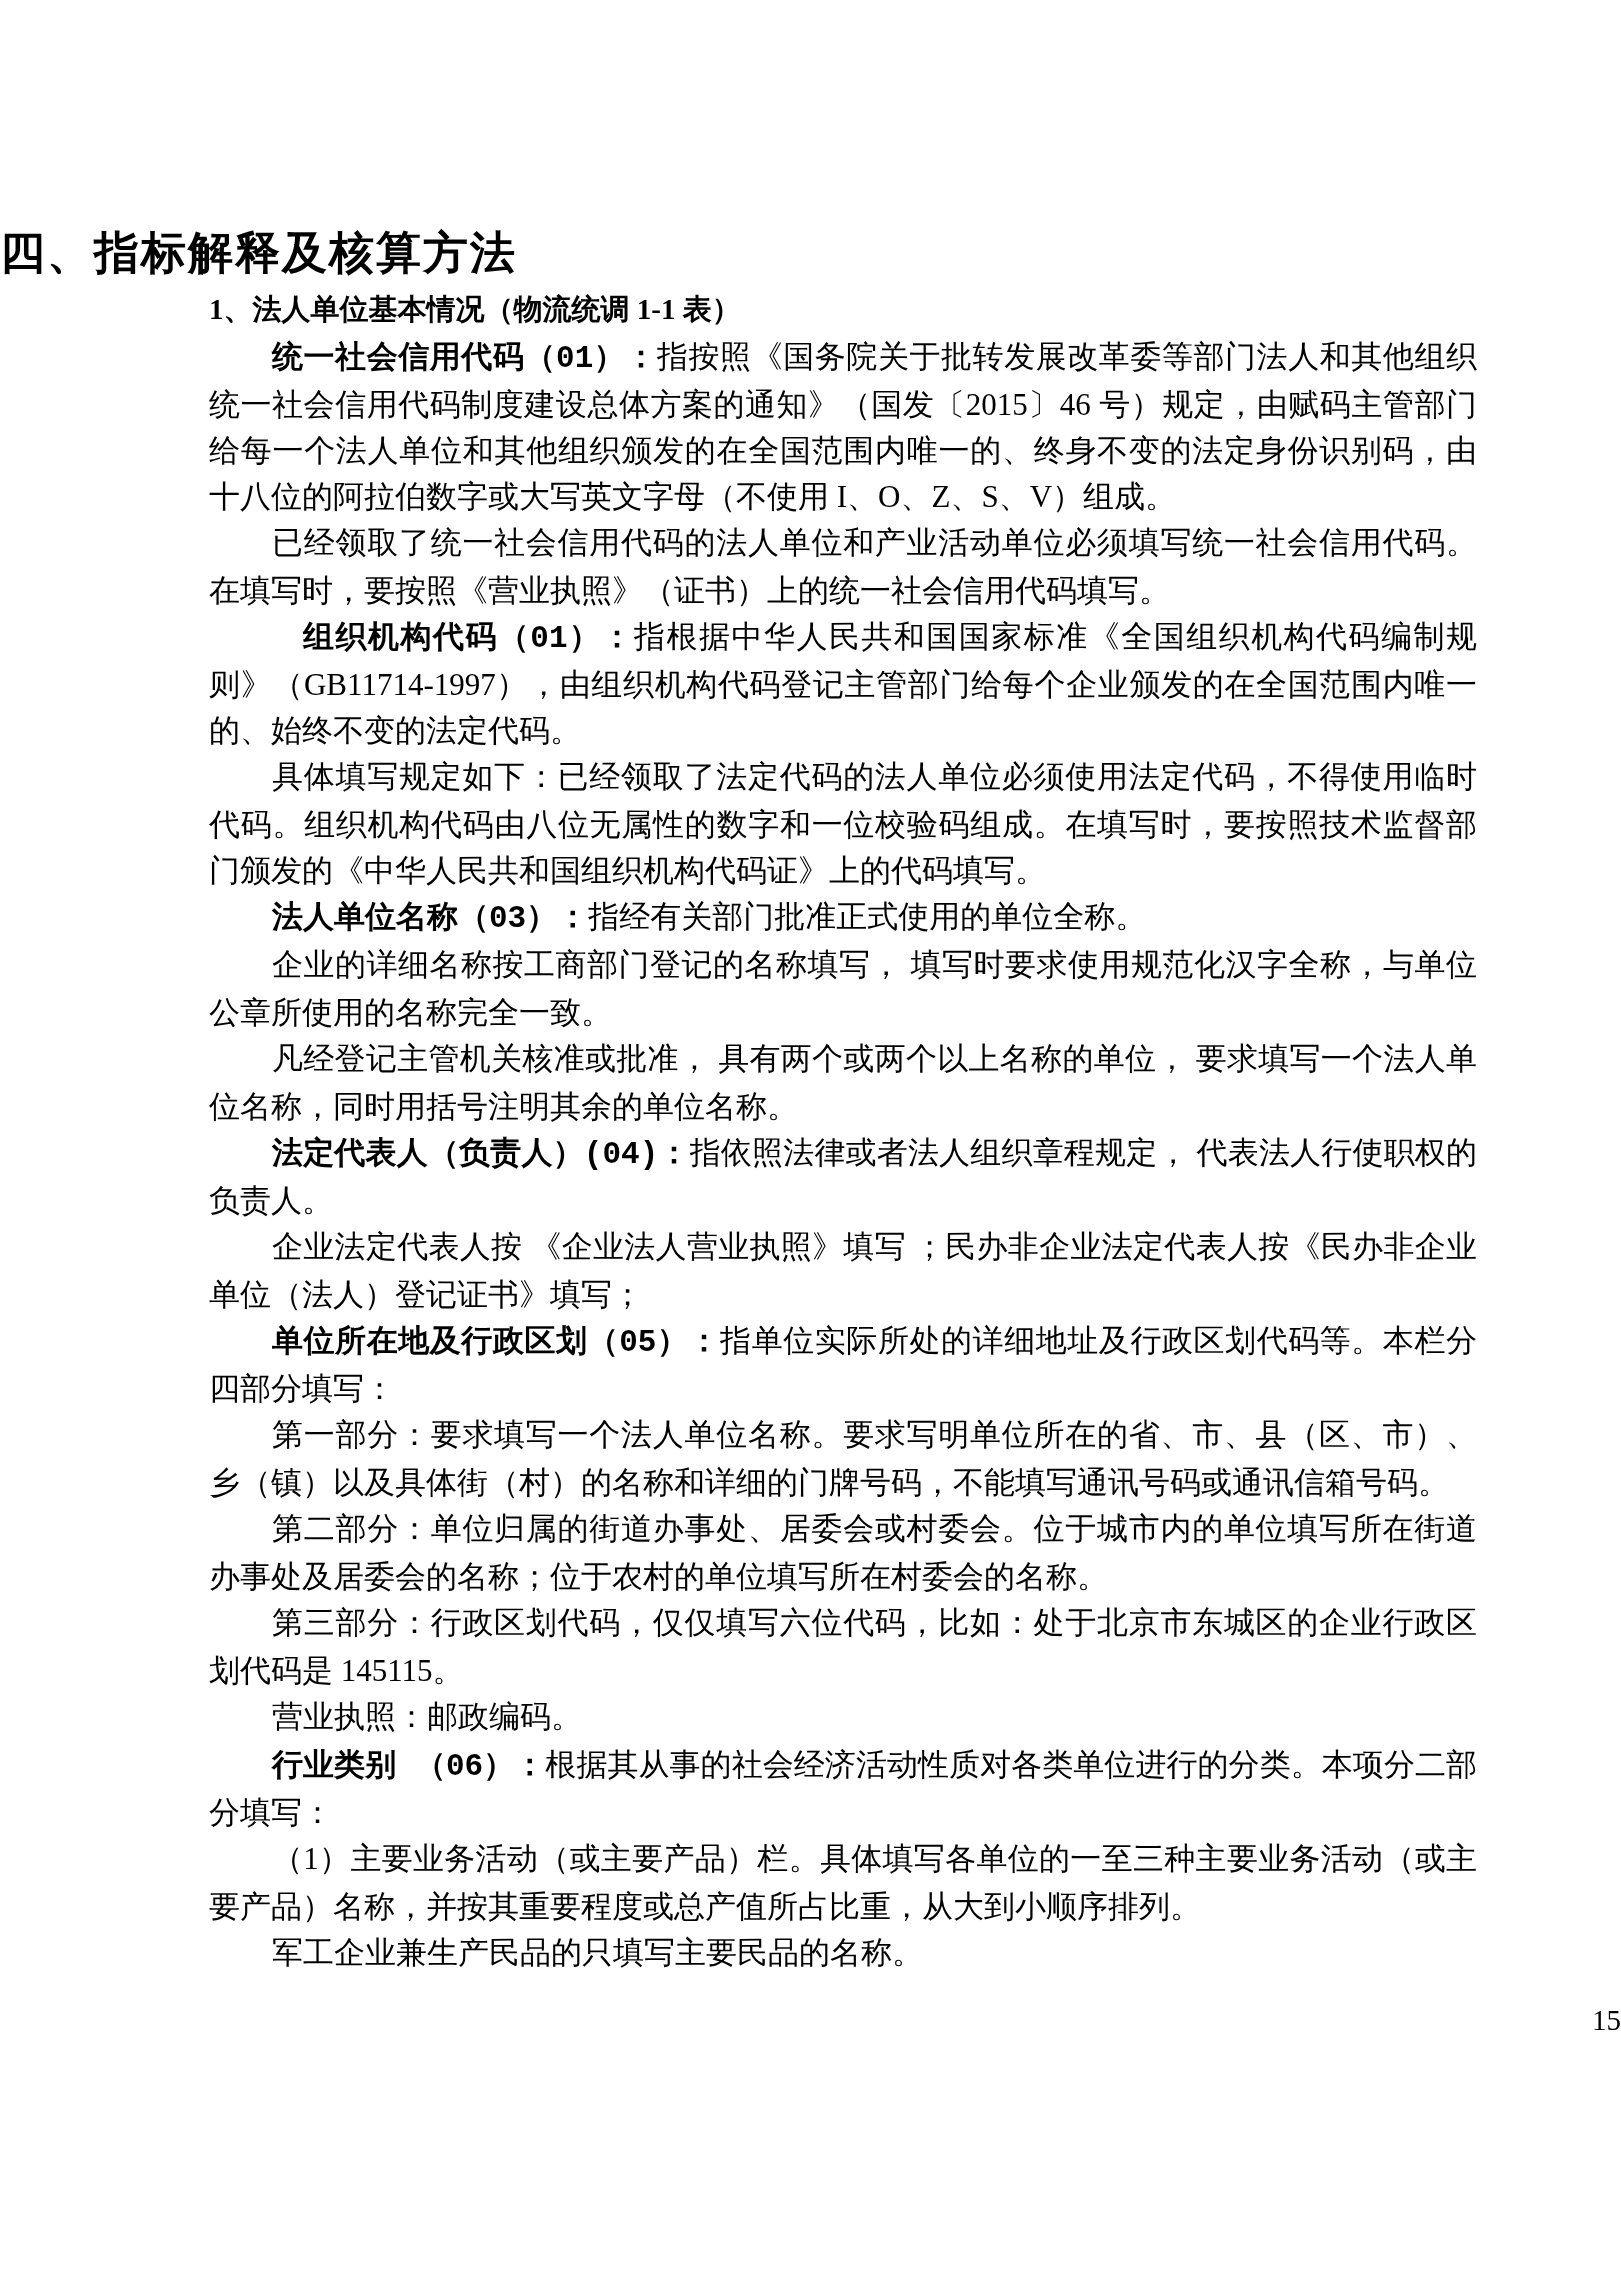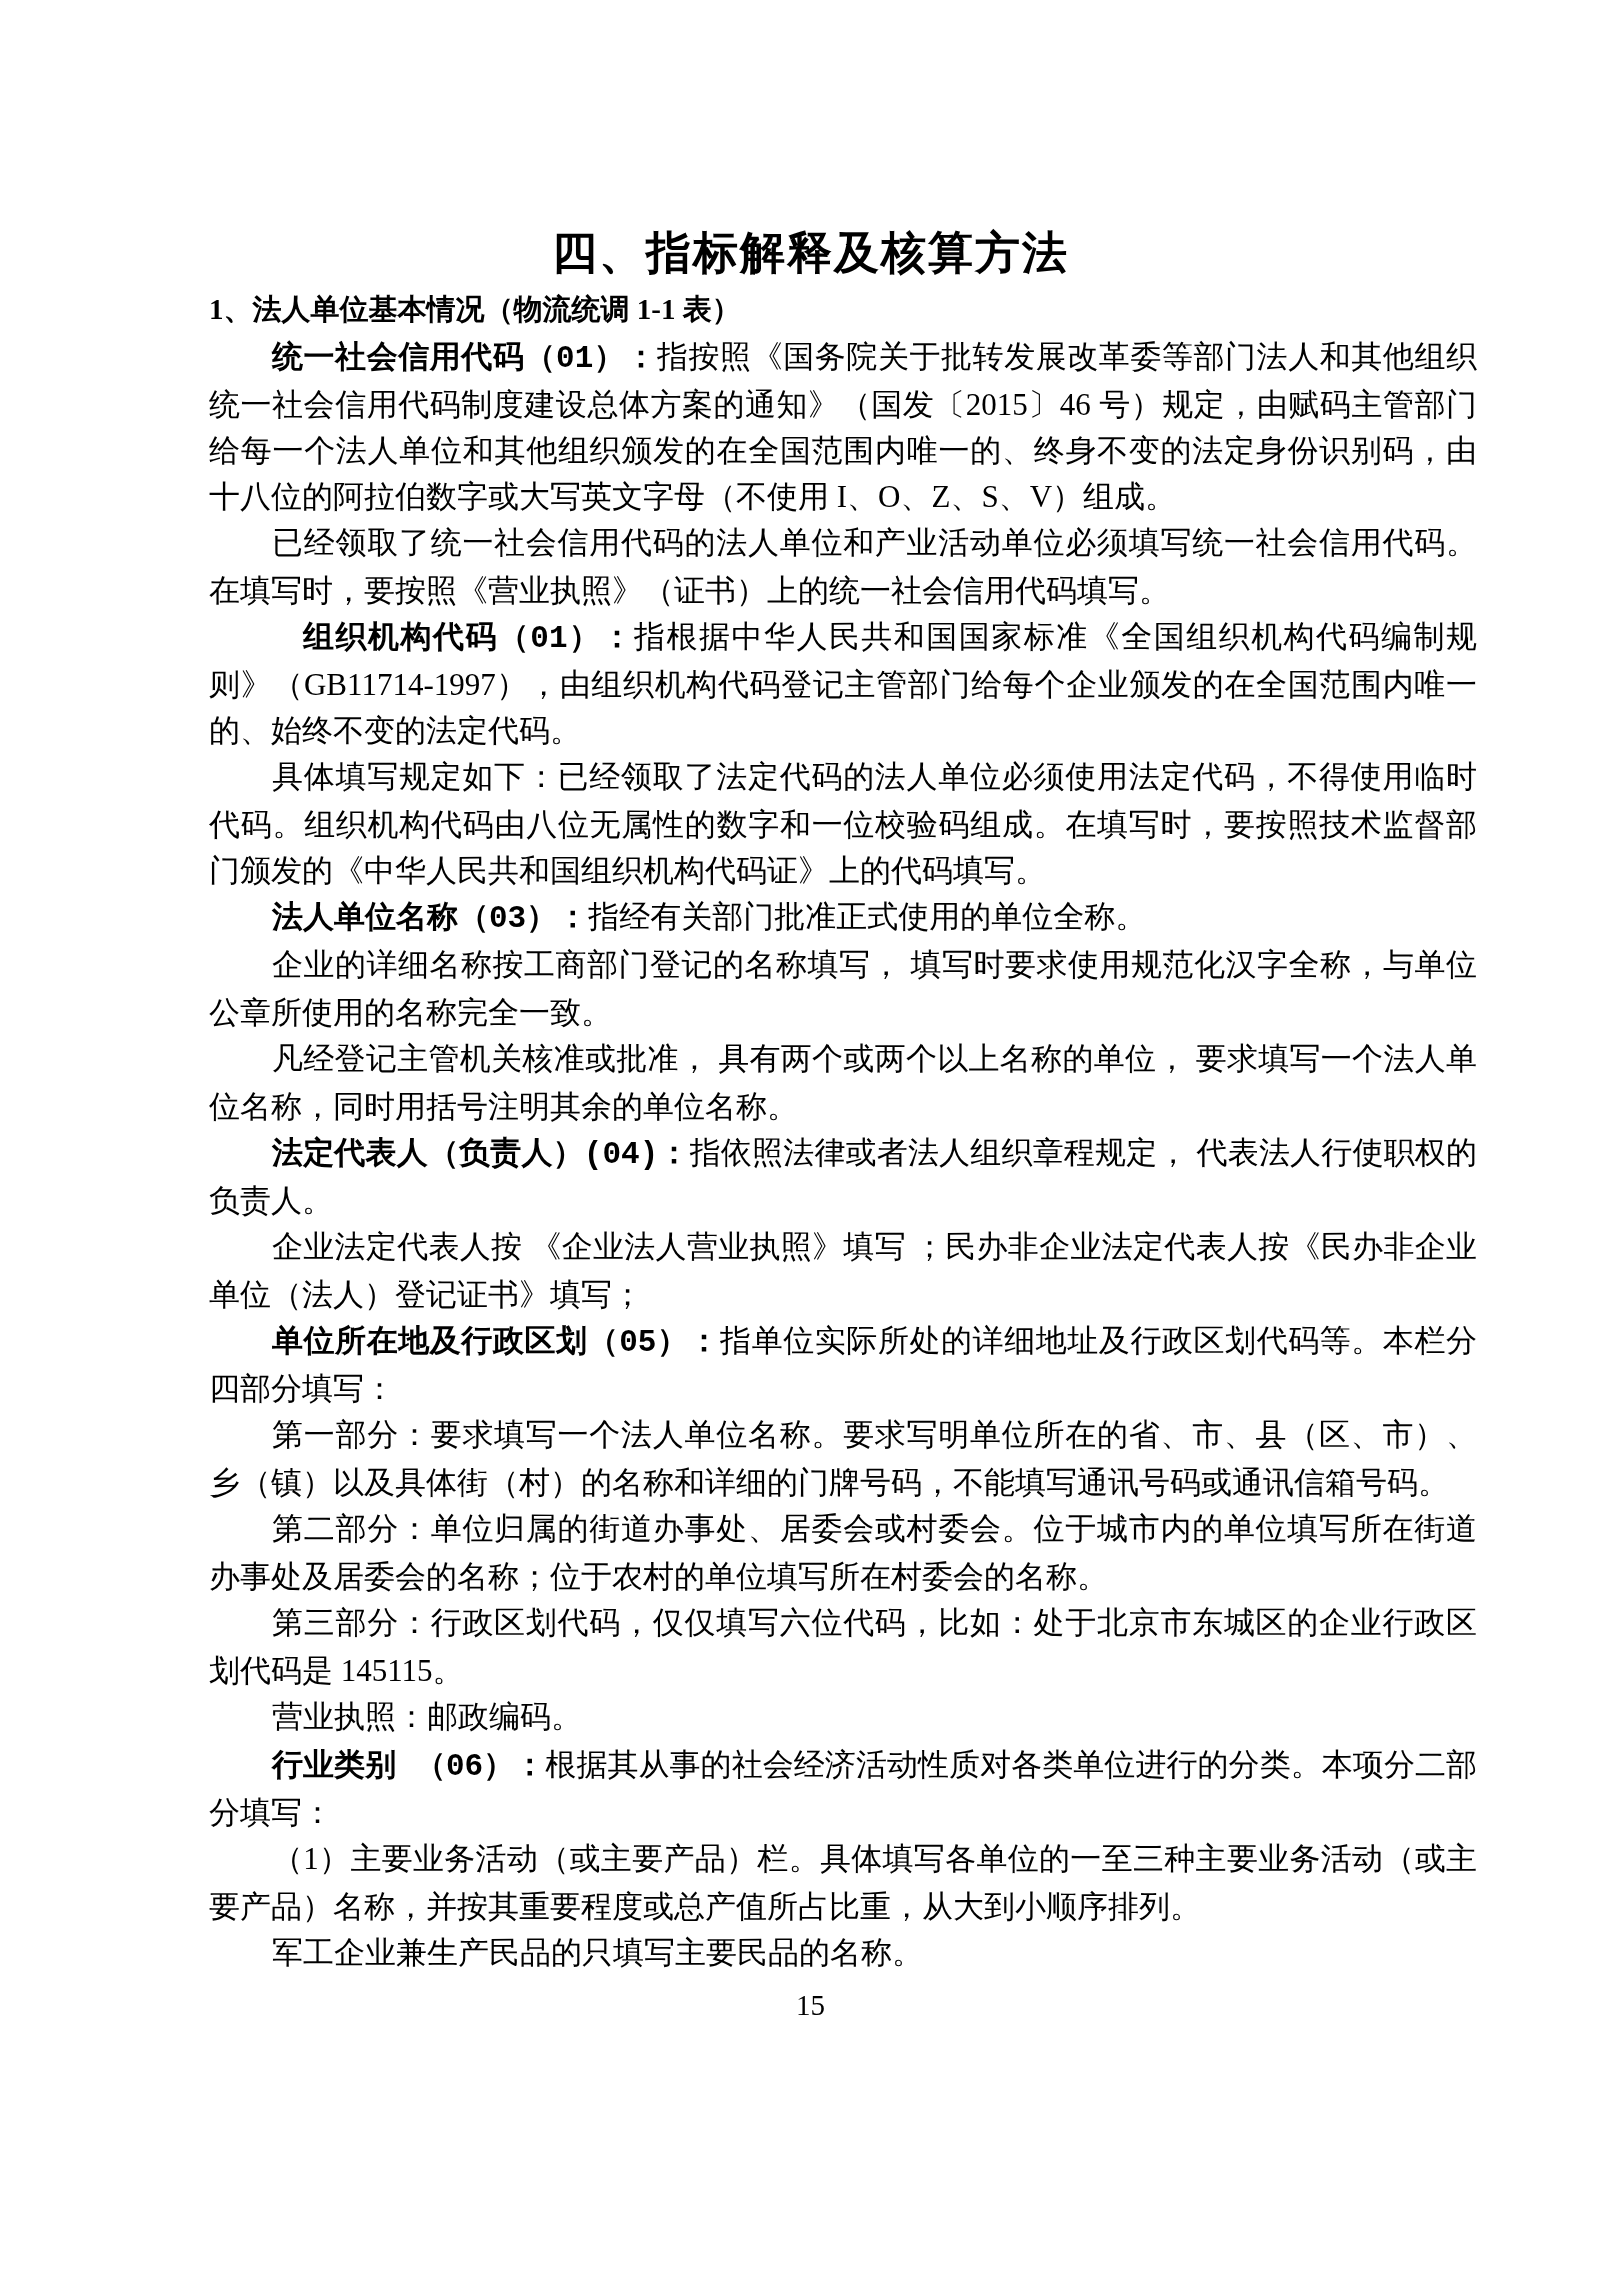--- a/index.html
+++ b/index.html
@@ -8,21 +8,20 @@
     width: 1621px;
     height: 2293px;
     background: #ffffff;
     color: #000000;
     overflow: hidden;
     margin: 0 auto;
   }
   .doc-title {
     margin: 0;
     padding: 227px 0 0 0;
-    text-align: center;
     font-family: "Liberation Sans", "DejaVu Sans", sans-serif;
     font-weight: 700;
     font-size: 45px;
     line-height: 51px;
     letter-spacing: 2px;
   }
   .section-heading {
     margin: 47px 144px 0 209px;
     font-family: "Liberation Sans", "DejaVu Sans", sans-serif;
     font-weight: 700;
@@ -47,22 +46,22 @@
     margin: 0;
     text-indent: 63px;
   }
   .bodytext p.indent3 { text-indent: 94px; }
   .term {
     font-family: Liberation Mono, monospace;
     font-weight: 700;
     margin-top: 24px;
   }
   .page-number {
-    margin-top: 10px;
-    text-align: center;
+    margin-top: 25px;
+    text-align: right;
     font-family: "Liberation Serif", "DejaVu Serif", serif;
     font-size: 29px;
     line-height: 35px;
   }
 </style>
 </head>
 <body>
 
 <div class="page">
   <h1 class="doc-title">四、指标解释及核算方法</h1>

